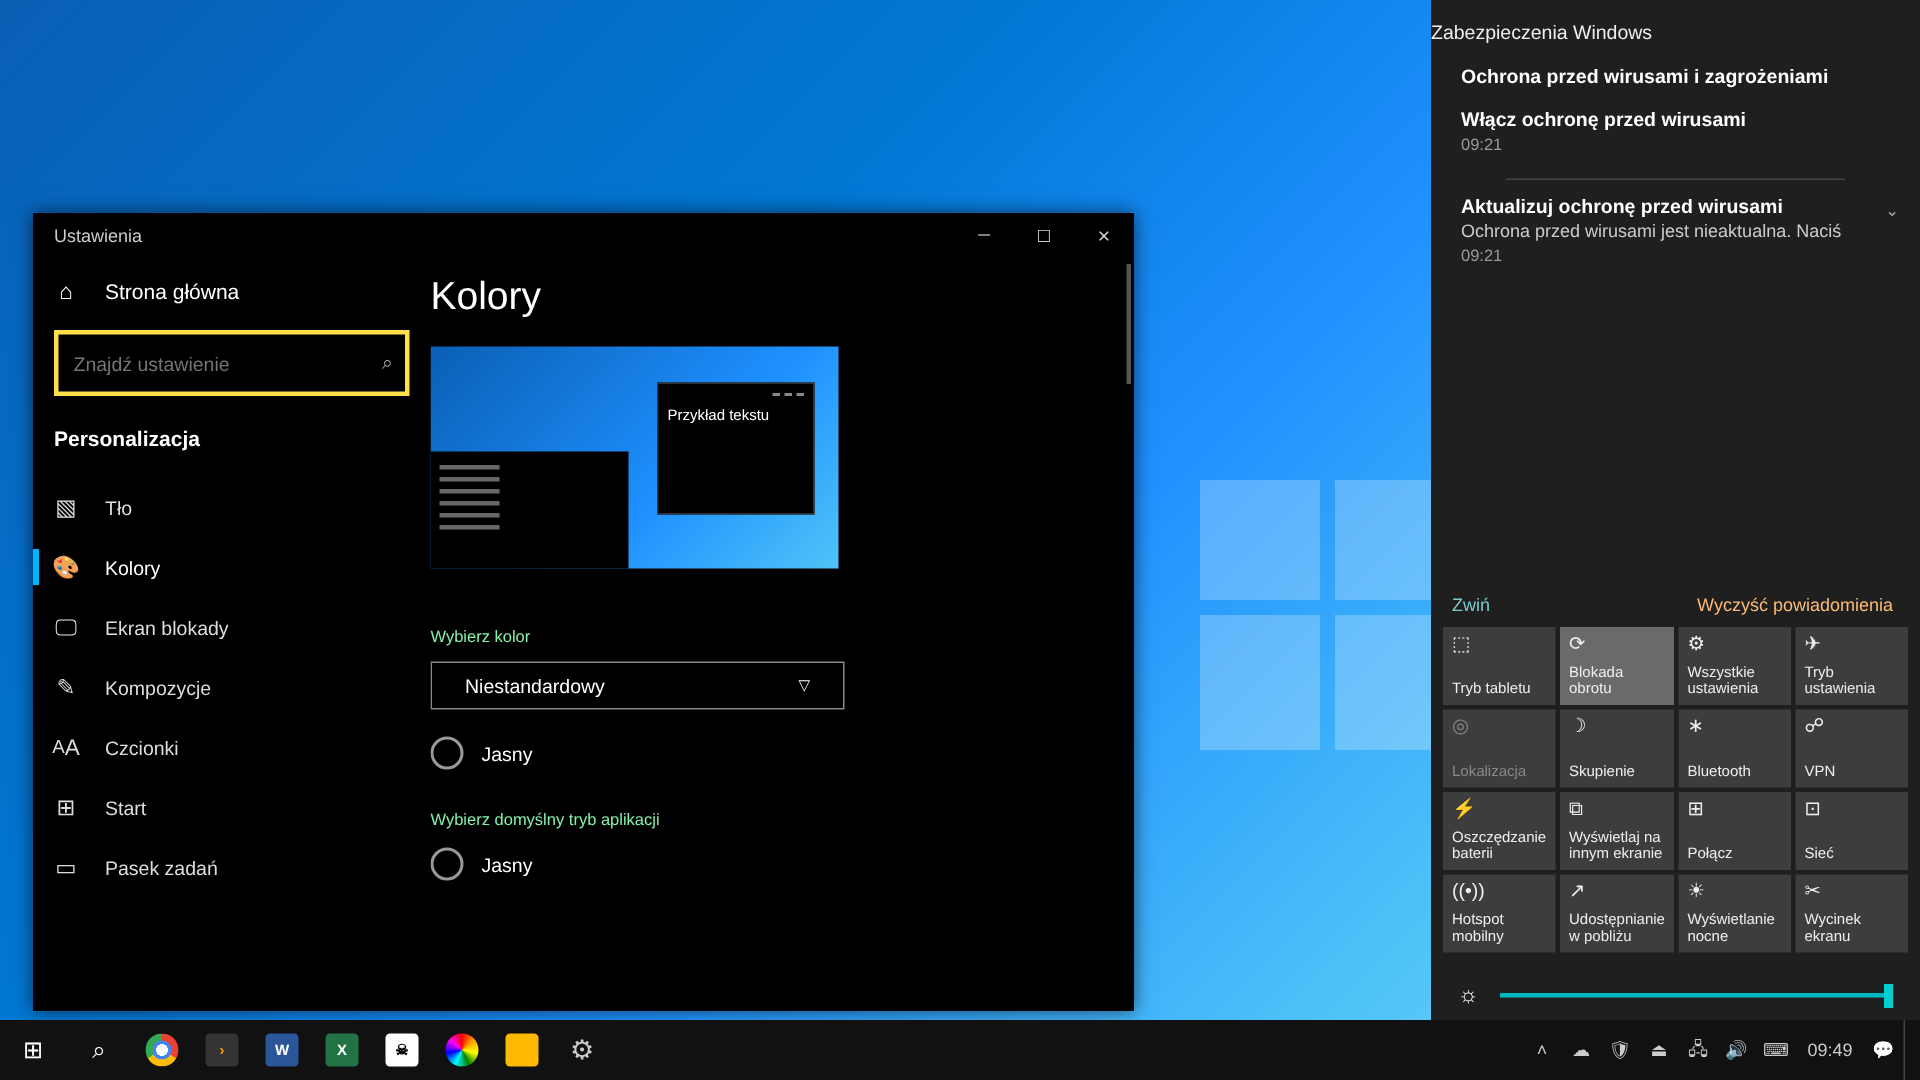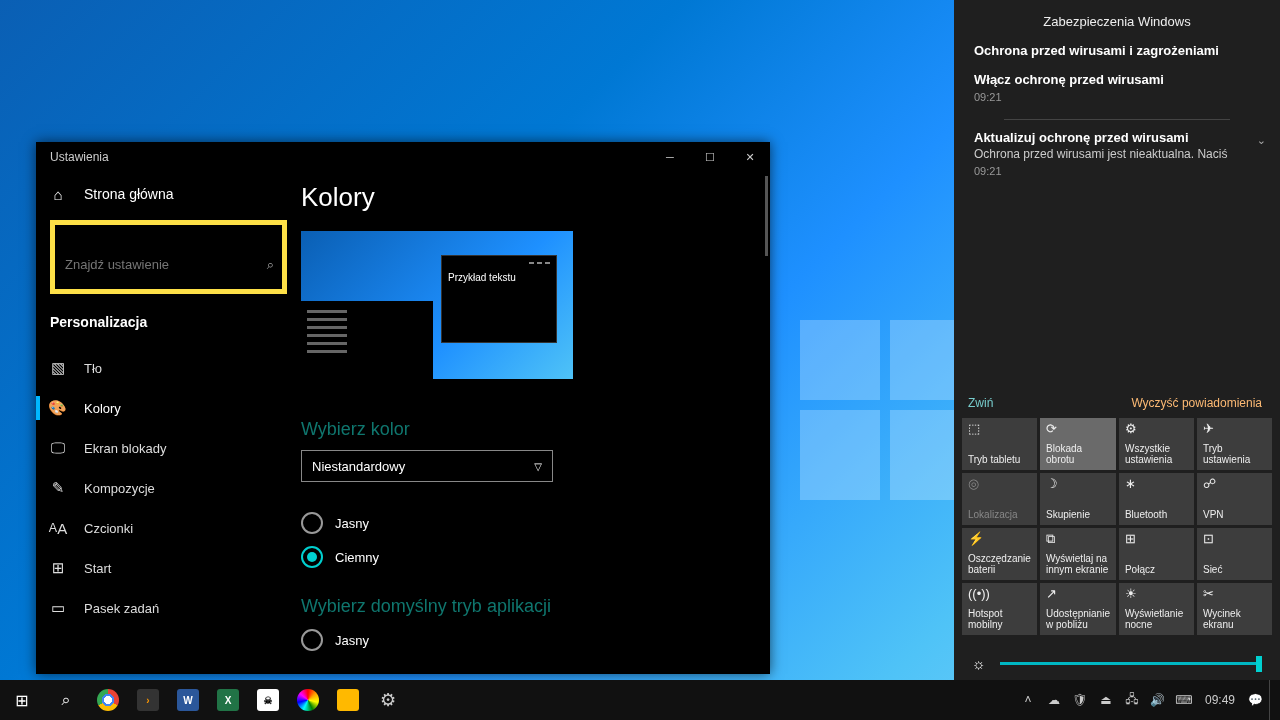--- a/index.html
+++ b/index.html
@@ -5,28 +5,28 @@
 html,body{margin:0;padding:0;width:1280px;height:720px;overflow:hidden;font-family:"Segoe UI",Arial,sans-serif;background:#000}
 .desktop{position:relative;width:1280px;height:680px;background:linear-gradient(135deg,#0a5fb4 0%,#0078d4 35%,#1e90ff 55%,#4fc3f7 80%,#81d4fa 100%)}
 .winlogo{position:absolute;left:800px;top:320px;width:180px;height:180px;opacity:.35}
 .winlogo .pane{position:absolute;background:rgba(255,255,255,.7)}
 .winlogo .p1{left:0;top:0;width:80px;height:80px}
 .winlogo .p2{left:90px;top:0;width:90px;height:80px}
 .winlogo .p3{left:0;top:90px;width:80px;height:90px}
 .winlogo .p4{left:90px;top:90px;width:90px;height:90px}
 
 
-.settings{position:absolute;left:36px;top:142px;width:734px;height:532px;background:#000;color:#fff;box-shadow:0 0 12px rgba(0,0,0,.6)}
+.settings{position:absolute;left:22px;top:142px;width:734px;height:532px;background:#000;color:#fff;box-shadow:0 0 12px rgba(0,0,0,.6)}
 .titlebar{height:30px;display:flex;align-items:center;font-size:12px;color:#ccc}
 .titlebar .title{padding-left:14px;flex:1}
 .winbtn{width:40px;height:30px;display:flex;align-items:center;justify-content:center;color:#ccc;font-size:11px}
 .sbody{display:flex;height:calc(100% - 30px)}
 .sidebar{width:265px;box-sizing:border-box;padding:0 0 0 0}
 .home{display:flex;align-items:center;height:44px;padding-left:14px;gap:18px;font-size:14px}
-.search{margin:4px 14px 12px 14px;height:32px;border:5px solid #fde047;display:flex;align-items:flex-end;padding:16px 8px;color:#aaa;font-size:13px}
+.search{margin:4px 14px 12px 14px;height:32px;border:3px solid #fde047;display:flex;align-items:center;padding:3px 8px;color:#aaa;font-size:13px}
 .search input{flex:1;background:transparent;border:none;color:#fff;font-size:13px;outline:none}
 .sect{padding:8px 14px 18px 14px;font-size:14px;color:#fff;font-weight:600}
 .navitem{display:flex;align-items:center;height:40px;padding-left:14px;gap:18px;font-size:13px;color:#ddd;position:relative}
 .navitem.active{color:#fff}
 .navitem.active::before{content:"";position:absolute;left:0;top:8px;bottom:8px;width:4px;background:#00b7ff}
 .navicon{width:16px;height:16px;display:inline-flex;align-items:center;justify-content:center;font-size:15px}
 
 .content{flex:1;padding:8px 28px 0 0;overflow:hidden;position:relative}
 .content h1{font-weight:400;font-size:26px;margin:2px 0 18px 0}
 .preview{width:272px;height:148px;background:linear-gradient(135deg,#0a5fb4,#1e90ff 60%,#4fc3f7);position:relative;margin-bottom:40px}
@@ -40,36 +40,36 @@
 .preview .tiles .s2{left:57px;top:10px;width:17px;height:17px}
 .preview .tiles .s3{left:38px;top:29px;width:17px;height:17px}
 .preview .tiles .s4{left:57px;top:29px;width:17px;height:17px}
 .preview .tiles .w1{left:0;top:0;width:74px;height:8px}
 .preview .tiles .b1{left:0;top:48px;width:17px;height:8px}
 .preview .tiles .b2{left:19px;top:48px;width:8px;height:8px}
 .preview .tiles .b3{left:29px;top:48px;width:8px;height:8px}
 .preview .tiles .b4{left:39px;top:48px;width:35px;height:8px}
 .preview .tiles .b5{left:0;top:58px;width:36px;height:10px}
 .preview .tiles .b6{left:38px;top:58px;width:36px;height:10px}
-.preview .samplewin{position:absolute;right:16px;top:24px;width:116px;height:88px;background:#000;border:1px solid #333;padding:6px;box-sizing:border-box;color:#fff;font-size:10px}
+.preview .samplewin{position:absolute;right:16px;top:24px;width:105px;height:88px;background:#000;border:1px solid #333;padding:6px;box-sizing:border-box;color:#fff;font-size:10px}
 .preview .samplewin .tb{height:4px;display:flex;justify-content:flex-end;gap:3px;margin-bottom:6px}
 .preview .samplewin .tb span{width:5px;height:2px;background:#888}
 
-.label{font-size:18px;color:#0f766e;margin-bottom:10px}
-.dropdown{width:230px;height:30px;border:1px solid #888;display:flex;align-items:center;justify-content:space-between;padding:0 10px;font-size:13px;margin-bottom:30px}
+.label{font-size:11px;color:#86efac;margin-bottom:10px}
+.dropdown{width:230px;height:30px;border:1px solid #888;display:flex;align-items:center;justify-content:space-between;padding:0 22px;font-size:13px;margin-bottom:18px}
 .chev{font-size:10px}
 .radio{display:flex;align-items:center;gap:12px;font-size:13px;margin:12px 0}
 .rcirc{width:18px;height:18px;border:2px solid #999;border-radius:50%;display:flex;align-items:center;justify-content:center}
 .radio.sel .rcirc{border-color:#00d0d0}
 .radio.sel .rcirc::after{content:"";width:10px;height:10px;border-radius:50%;background:#00d0d0}
 .scrollbar{position:absolute;right:2px;top:4px;width:3px;height:80px;background:#555}
 
 
 .ac{position:absolute;right:0;top:0;width:326px;height:680px;background:#1f1f1f;color:#fff;overflow:hidden}
-.ac-title{font-size:13px;text-align:center;padding:14px 0 10px 0;color:#eee}
+.ac-title{font-size:13px;padding:14px 0 10px 0;color:#eee}
 .notif{padding:4px 20px 10px 20px}
 .notif .h{font-size:13px;font-weight:600;margin-bottom:14px}
 .notif .item{margin-bottom:8px;padding-bottom:8px}
 .notif .item .t1{font-size:13px;font-weight:600}
 .notif .item .t2{font-size:12px;color:#ccc;margin-top:2px;white-space:nowrap;overflow:hidden;text-overflow:ellipsis}
 .notif .item .time{font-size:11px;color:#999;margin-top:4px}
 .notif .sep{height:1px;background:#444;margin:6px 30px 10px 30px}
 .notif .exp{position:relative}
 .notif .exp .chev2{position:absolute;right:-6px;top:4px;font-size:11px;color:#aaa}
 .ac-links{display:flex;justify-content:space-between;padding:4px 18px 8px 14px;font-size:12px;color:#7cc}
@@ -191,24 +191,20 @@
         <div class="label">Wybierz kolor</div>
         <div class="dropdown">
           <span>Niestandardowy</span>
           <span class="chev">▽</span>
         </div>
 
         <div class="radio">
             <span class="rcirc"></span>
             <span>Jasny</span>
           </div>
-        <div class="radio sel">
-            <span class="rcirc"></span>
-            <span>Ciemny</span>
-          </div>
 
         <div class="label" style="margin-top:28px">Wybierz domyślny tryb aplikacji</div>
         <div class="radio">
             <span class="rcirc"></span>
             <span>Jasny</span>
           </div>
       </div>
     </div>
   </div>
 

